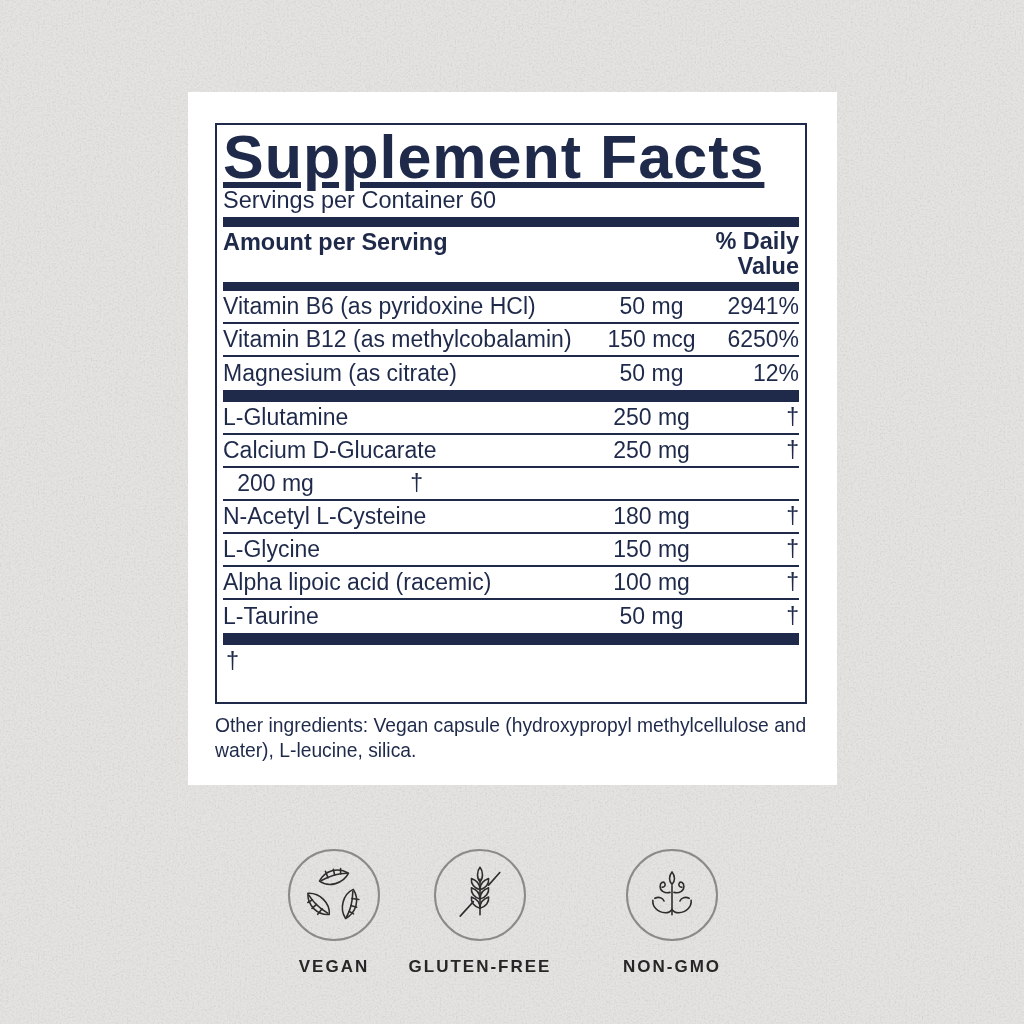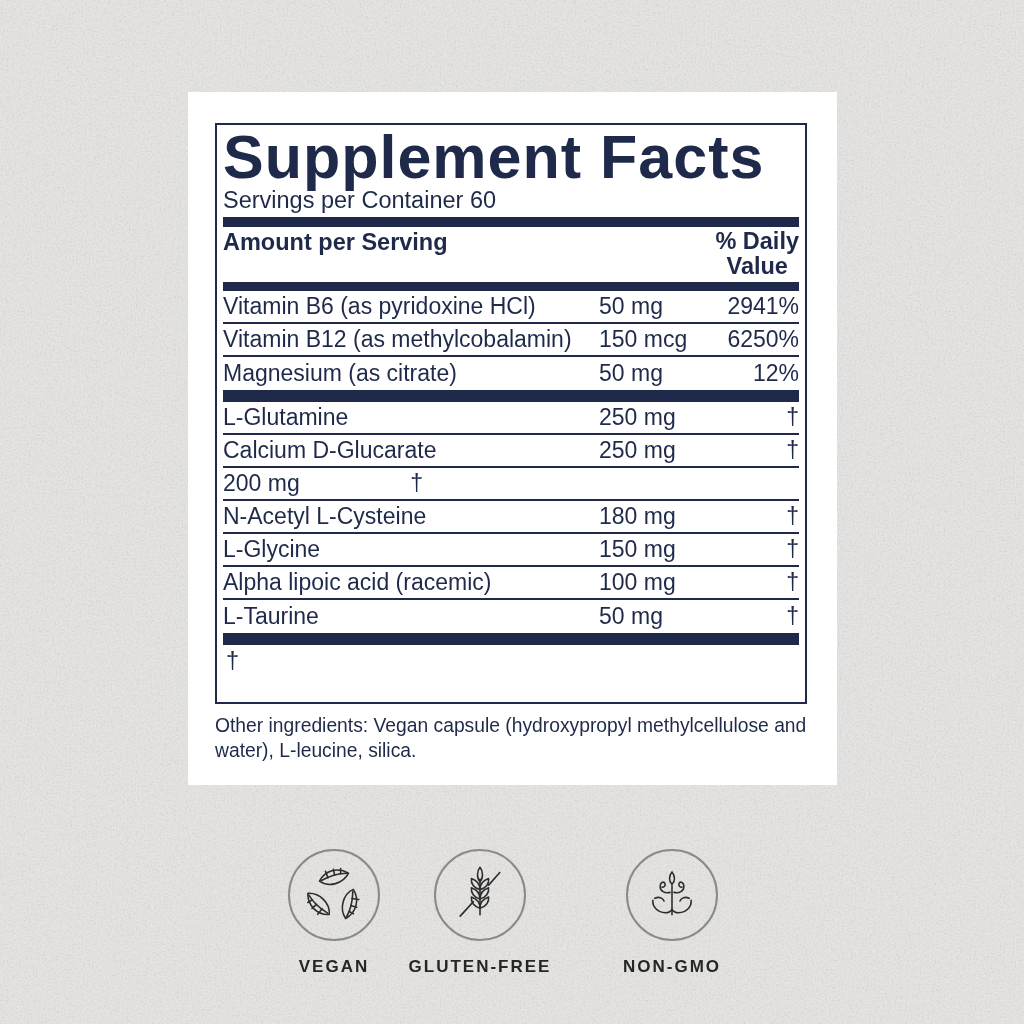--- a/index.html
+++ b/index.html
@@ -19,38 +19,38 @@
     position:absolute;left:188px;top:92px;width:649px;height:693px;
     background:#ffffff;
   }
   .factbox{
     position:absolute;left:27px;top:31px;width:592px;height:581px;
     border:2px solid var(--navy);padding:0 6px;box-sizing:border-box;
     color:var(--navy);overflow:hidden;
   }
   .title{
     font-size:61px;font-weight:bold;line-height:57px;
-    letter-spacing:1px;margin:4px 0 1px 0;white-space:nowrap;
+    letter-spacing:1px;margin:4px 0 1px 0;white-space:nowrap;text-decoration:underline;
   }
   .serving{font-size:23.5px;line-height:26px;white-space:nowrap;}
   .bar{background:var(--navy);}
   .bar.h10{height:10px;margin-top:4px;}
   .bar.h9{height:9px;margin-top:3px;}
   .bar.h12{height:12px;}
   .hrow{display:flex;justify-content:space-between;margin-top:2px;height:50px;}
   .hleft{font-size:23.5px;font-weight:bold;line-height:27px;}
   .hright{text-align:right;font-size:23.5px;font-weight:bold;}
-  .hright span{display:block;line-height:25px;text-align:center;}
+  .hright span{display:block;line-height:25px;}
   .row{
     display:flex;align-items:center;height:33px;box-sizing:border-box;
     border-bottom:2px solid var(--navy);font-size:23px;
   }
   .row.nl{border-bottom:none;}
   .row .n{flex:1;white-space:nowrap;overflow:visible;}
-  .row .a{width:105px;text-align:left;white-space:nowrap;}
+  .row .a{width:105px;text-align:center;white-space:nowrap;}
   .row .d{width:95px;text-align:right;white-space:nowrap;}
   .foot{display:flex;font-size:23.5px;padding-top:3px;line-height:26px;}
   .foot .fsym{width:32px;padding-left:3px;}
   .other{
     position:absolute;left:27px;top:620px;color:var(--navy);
     font-size:20.5px;line-height:25px;
     transform:scaleX(0.94);transform-origin:left top;
   }
   .other .oline{display:block;white-space:nowrap;}
   .badge{position:absolute;top:849px;width:164px;text-align:center;}

